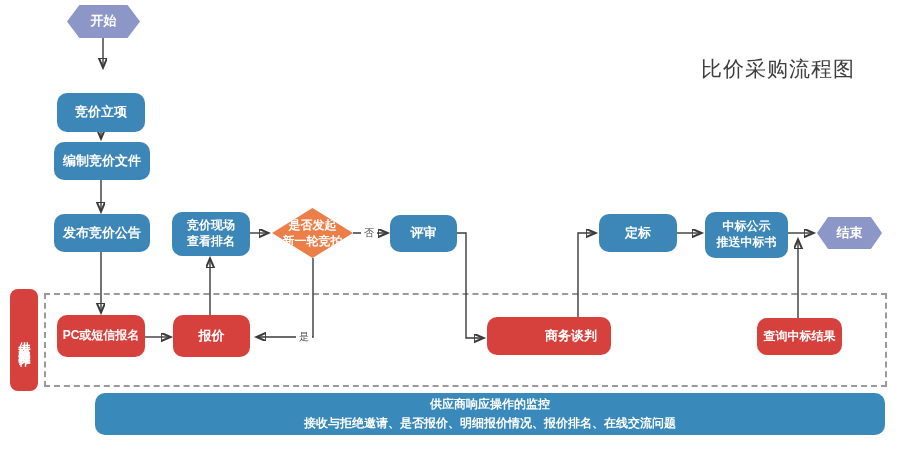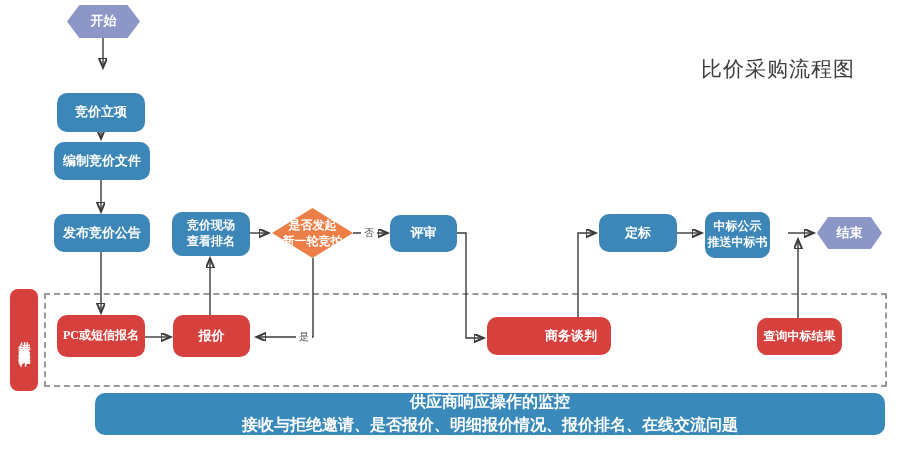--- a/index.html
+++ b/index.html
@@ -3,21 +3,21 @@
 <meta charset="utf-8">
 <style>
   html,body{margin:0;padding:0;background:#fff;}
   #canvas{
     position:relative;width:924px;height:457px;background:#fff;overflow:hidden;
     font-family:"Liberation Sans","DejaVu Sans",sans-serif;
   }
   .node{
     position:absolute;display:flex;align-items:center;justify-content:center;
     color:#fff;font-weight:bold;text-align:center;border-radius:10px;
-    font-size:13px;line-height:1.3;white-space:pre-line;z-index:3;font-family:Liberation Serif, serif;
+    font-size:13px;line-height:1.3;white-space:pre-line;z-index:3;
   }
   .blue{background:var(--blue);}
   .red{background:var(--red);}
   .small{font-size:12px;}
   .hex{clip-path:polygon(17% 0,83% 0,100% 50%,83% 100%,17% 100%,0 50%);
        background:var(--purple);border-radius:0;}
   .diamond{clip-path:polygon(50% 0,100% 50%,50% 100%,0 50%);
        background:var(--orange);border-radius:0;font-size:12px;line-height:1.35;}
   #lane-box{
     position:absolute;left:44px;top:293px;width:839px;height:90px;
@@ -35,21 +35,21 @@
     position:absolute;font-size:10px;color:#4a4a4a;background:#fff;
     padding:0 3px;z-index:4;line-height:1;
   }
   #title{
     position:absolute;left:701px;top:55px;font-size:21px;color:#3d3d3d;
     letter-spacing:1px;z-index:3;
   }
   #monitor-bar{
     position:absolute;left:95px;top:393px;width:790px;height:42px;
     background:var(--bar);border-radius:10px;color:#fff;font-weight:bold;
-    font-size:16px;display:flex;flex-direction:column;align-items:center;
+    font-size:12px;display:flex;flex-direction:column;align-items:center;
     justify-content:center;gap:2px;z-index:2;text-align:center;
   }
   #logo{
     position:absolute;left:792px;top:402px;z-index:5;display:flex;
     flex-direction:column;align-items:flex-start;line-height:1;
   }
   #logo .logo-row{display:flex;align-items:center;gap:2px;}
   #logo .logo-name{font-size:22px;font-weight:bold;color:#8c8c8c;letter-spacing:1px;}
   #logo .logo-url{
     font-family:"Liberation Serif","DejaVu Serif",serif;font-weight:bold;
@@ -99,21 +99,21 @@
   <div class="node blue small" style="left:172px;top:212px;width:78px;height:44px;">竞价现场
 查看排名</div>
 
   <div class="node diamond" style="left:272px;top:208px;width:81px;height:50px;">是否发起
 新一轮竞拍</div>
 
   <div class="node blue" style="left:390px;top:215px;width:67px;height:37px;">评审</div>
 
   <div class="node blue" style="left:599px;top:214px;width:78px;height:38px;">定标</div>
 
-  <div class="node blue small" style="left:705px;top:212px;width:65px;height:46px;">中标公示
+  <div class="node blue small" style="left:705px;top:212px;width:83px;height:46px;">中标公示
 推送中标书</div>
 
   <div class="node hex" style="left:817px;top:217px;width:65px;height:32px;">结束</div>
 
   <div class="node red small" style="left:57px;top:315px;width:88px;height:42px;">PC或短信报名</div>
 
   <div class="node red" style="left:173px;top:315px;width:77px;height:42px;">报价</div>
 
   <div class="node red" style="left:487px;top:317px;width:80px;height:38px;padding-left:44px;">商务谈判</div>
 

